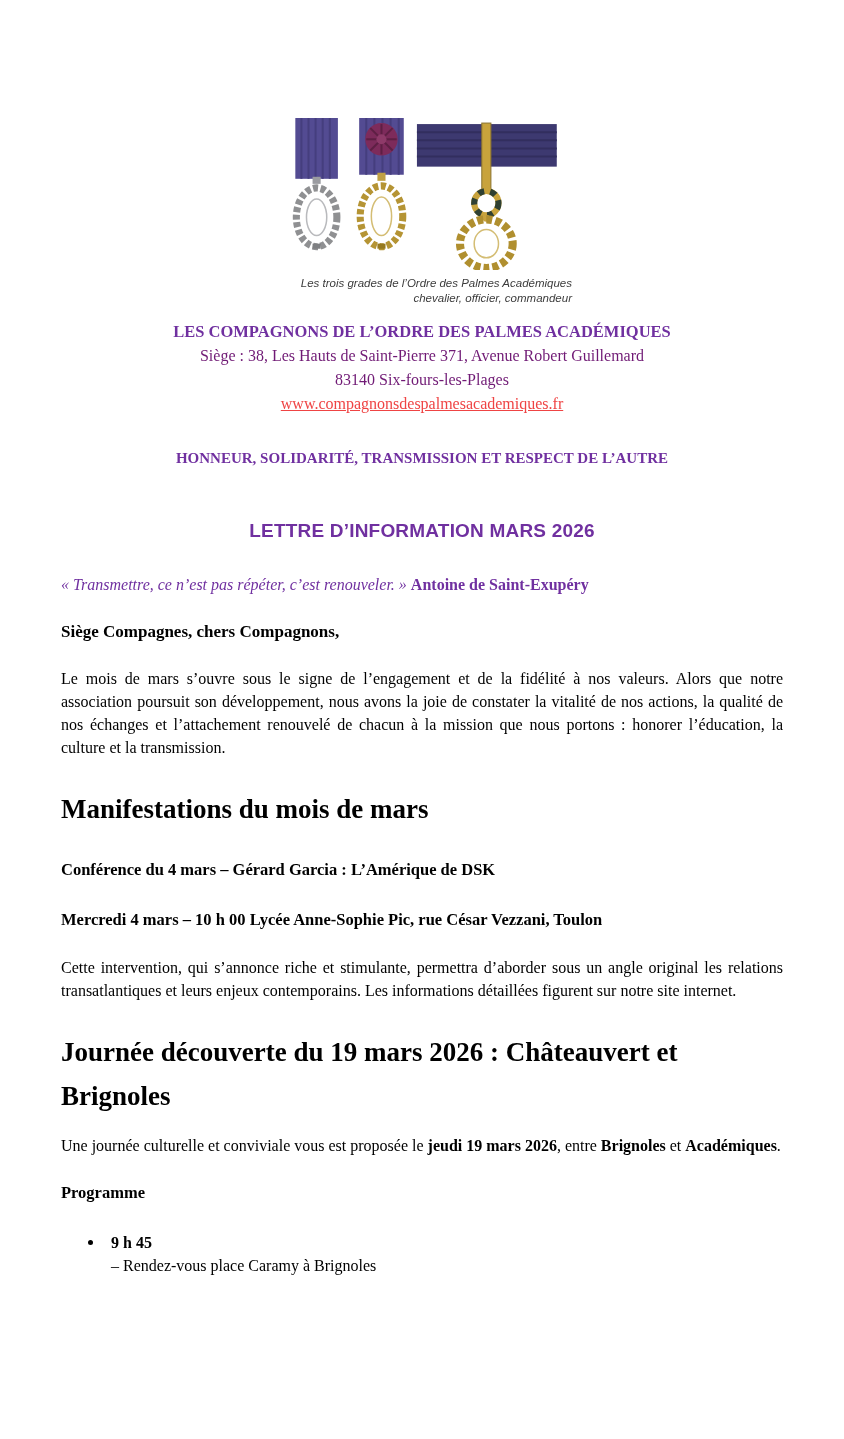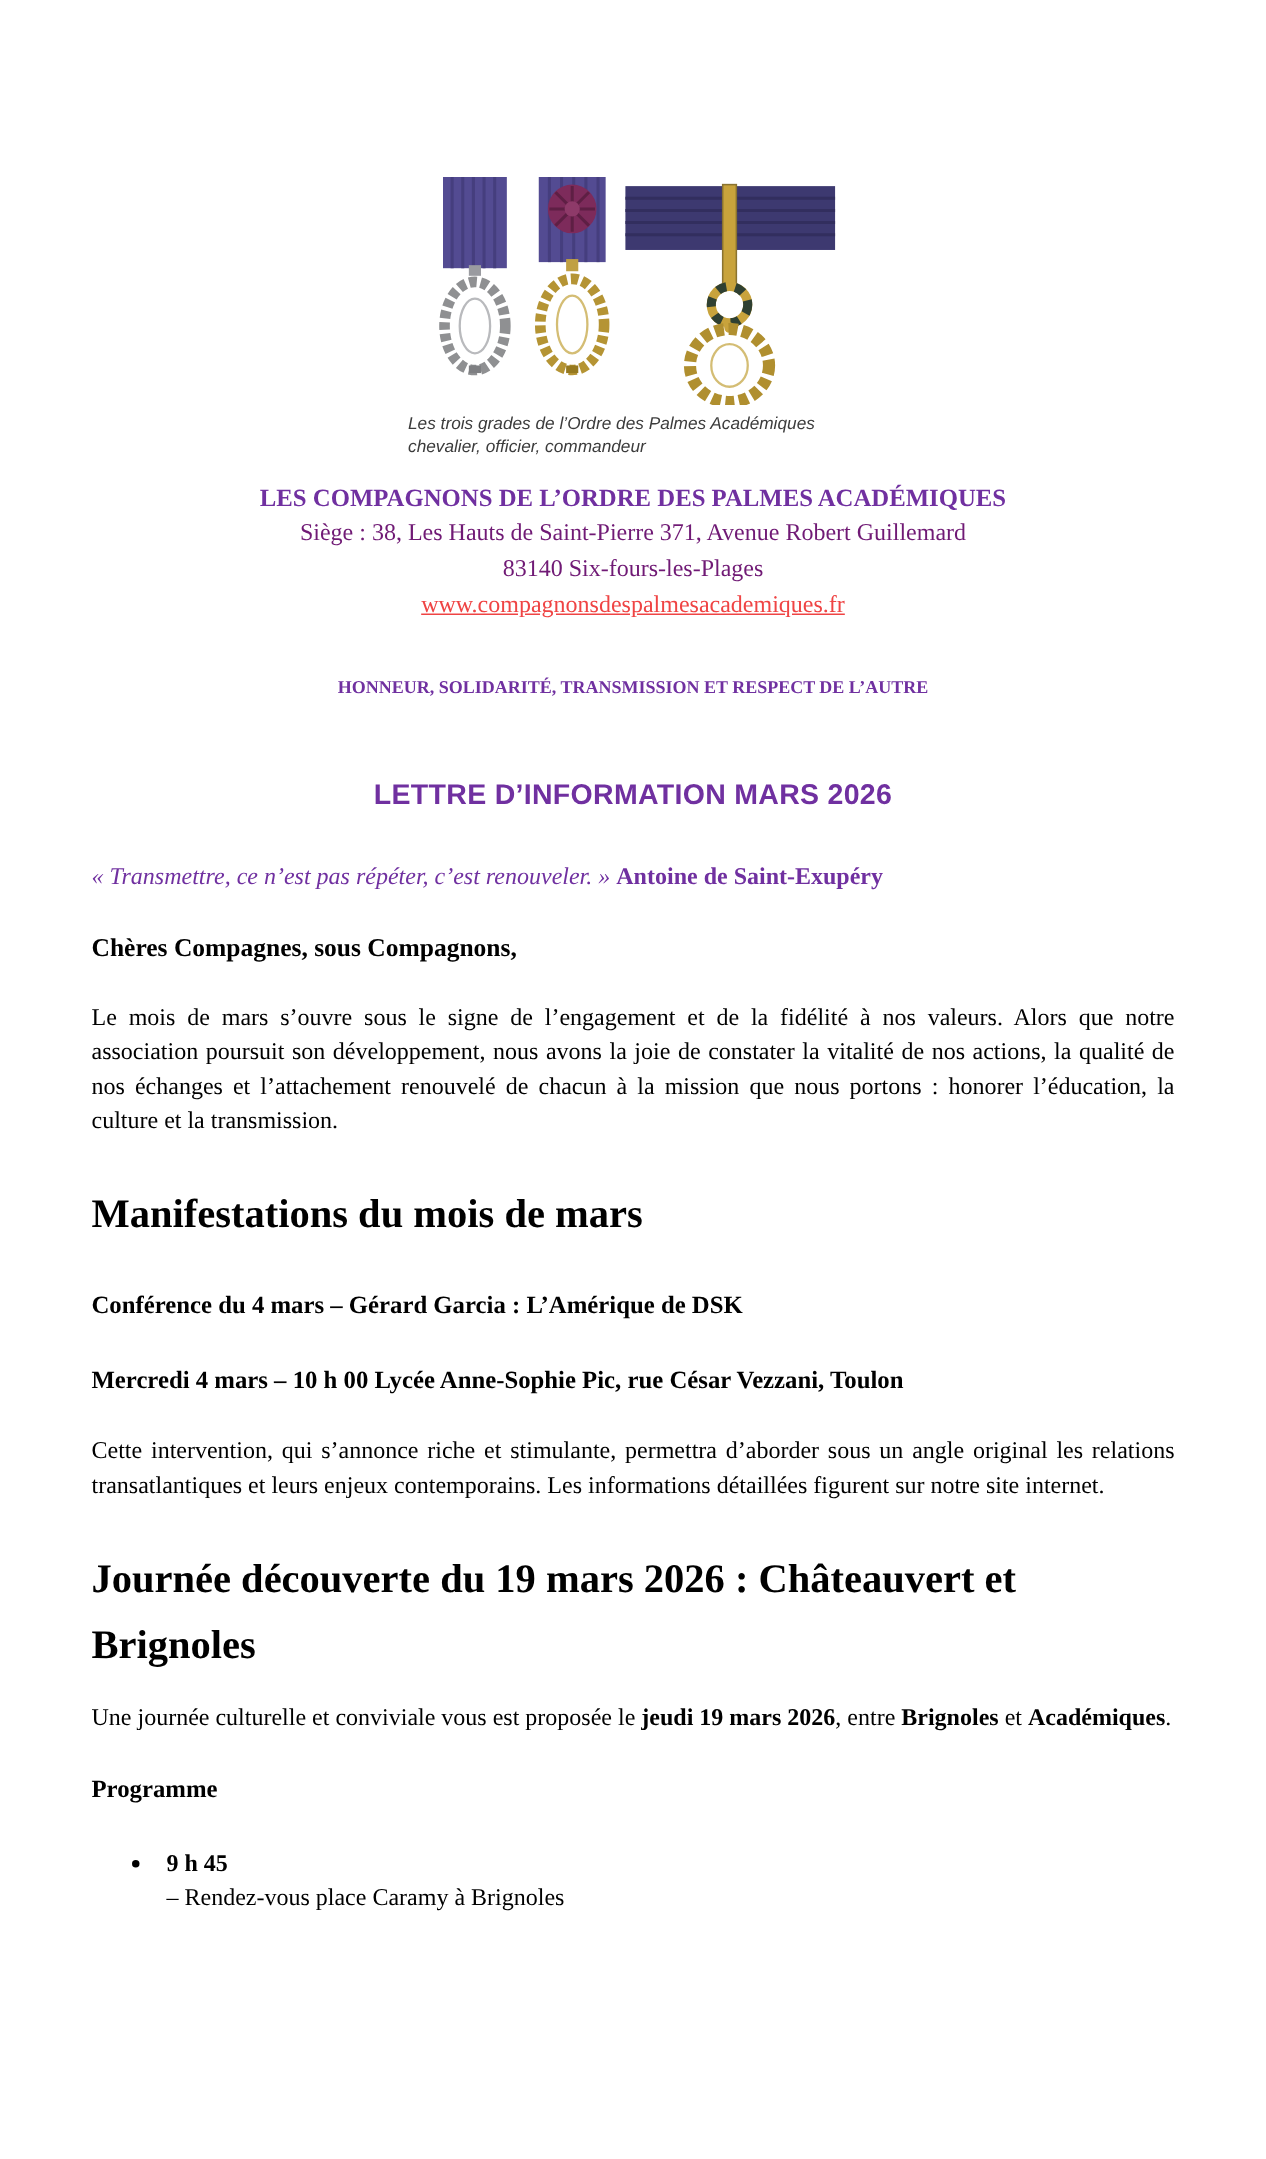--- a/index.html
+++ b/index.html
@@ -8,34 +8,34 @@
     width:844px;height:1439px;
     margin:0 auto;
     background:#ffffff;
     overflow:hidden;
     font-family:"Liberation Serif", serif;
     color:#000;
   }
   .content{padding:0 61px;}
 
   
-  .figure{margin:118px auto 14px auto;width:300px;text-align:left;}
+  .figure{margin:118px auto 14px auto;width:300px;text-align:right;}
   .figure svg{display:block;margin:0 auto;}
   .figure-caption{
     margin-top:6px;
     font-family:"Liberation Sans", sans-serif;
     font-style:italic;color:#3c3c3c;font-size:11.5px;line-height:15px;
   }
 
   
   .header{margin-top:10px;text-align:center;font-size:16px;line-height:24px;}
   .org-title{color:#7030A0;font-weight:bold;font-size:16.5px;}
   .addr{color:#701a75;}
   .site-link{color:#ef4444;text-decoration:underline;cursor:pointer;}
-  .motto{margin-top:30px;color:#7030A0;font-weight:bold;font-size:12px;}
+  .motto{margin-top:30px;color:#7030A0;font-weight:bold;font-size:15px;}
 
   
   .nl-title{
     margin-top:50px;text-align:center;
     font-family:"Liberation Sans", sans-serif;
     font-weight:bold;font-size:19px;color:#7030A0;letter-spacing:.2px;
   }
   .quote{margin-top:34px;font-size:16px;color:#7030A0;}
   .quote .q-text{font-style:italic;}
   .quote .q-author{font-weight:bold;}
@@ -136,21 +136,21 @@
       <div class="motto">HONNEUR, SOLIDARITÉ, TRANSMISSION ET RESPECT DE L’AUTRE</div>
     </div>
 
     <div class="nl-title">LETTRE D’INFORMATION MARS 2026</div>
 
     <div class="quote">
       <span class="q-text">« Transmettre, ce n’est pas répéter, c’est renouveler. »</span>
       <span class="q-author">Antoine de Saint-Exupéry</span>
     </div>
 
-    <div class="salutation">Chères Compagnes, sous Compagnons,</div>
+    <div class="salutation">Siège Compagnes, chers Compagnons,</div>
     <p class="body-par">Le mois de mars s’ouvre sous le signe de l’engagement et de la fidélité à nos valeurs. Alors que notre association poursuit son développement, nous avons la joie de constater la vitalité de nos actions, la qualité de nos échanges et l’attachement renouvelé de chacun à la mission que nous portons : honorer l’éducation, la culture et la transmission.</p>
 
     <h1 class="doc-h1">Manifestations du mois de mars</h1>
     <div class="subhead">Conférence du 4 mars – Gérard Garcia : L’Amérique de DSK</div>
     <div class="subhead">Mercredi 4 mars – 10 h 00 Lycée Anne-Sophie Pic, rue César Vezzani, Toulon</div>
     <p class="body-par">Cette intervention, qui s’annonce riche et stimulante, permettra d’aborder sous un angle original les relations transatlantiques et leurs enjeux contemporains. Les informations détaillées figurent sur notre site internet.</p>
 
     <h1 class="doc-h1">Journée découverte du 19 mars 2026 : Châteauvert et Brignoles</h1>
     <p class="body-par" style="margin-top:16px;">
       <span>Une journée culturelle et conviviale vous est proposée le </span><b>jeudi 19 mars 2026</b><span>, entre </span><b>Brignoles</b><span> et </span><b>Académiques</b><span>.</span>

